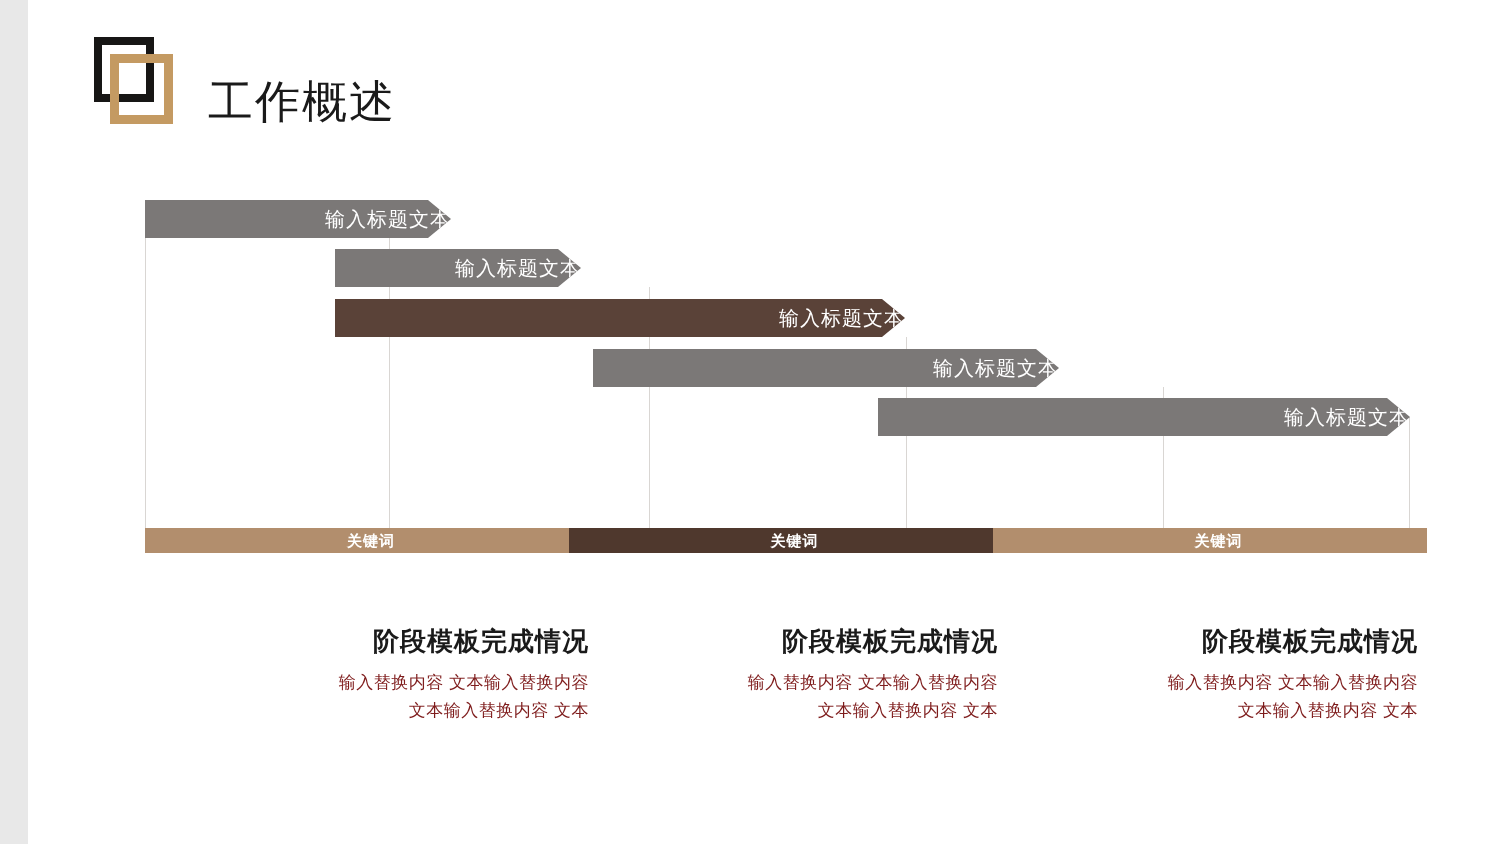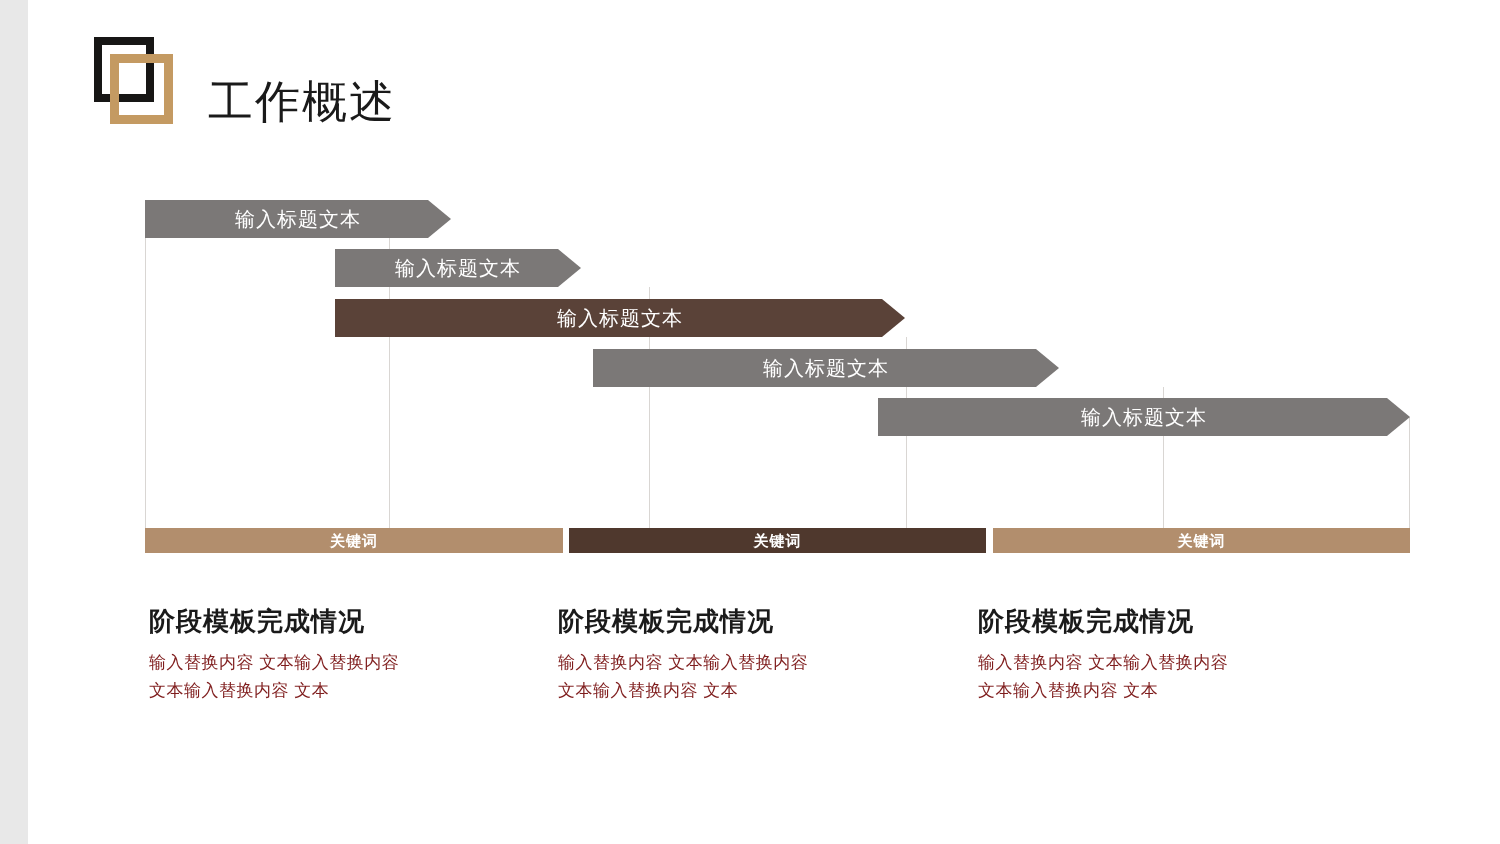--- a/index.html
+++ b/index.html
@@ -15,33 +15,33 @@
   .page-title{
     position:absolute;left:180px;top:44px;font-size:45px;line-height:56px;
     font-weight:500;color:#1a1a1a;letter-spacing:2px;white-space:nowrap;
   }
   
   .gridline{position:absolute;width:1px;background:#d9d6d3;z-index:1;}
   
   .arrow{
     position:absolute;height:38px;z-index:2;
     clip-path:polygon(0 0, calc(100% - 23px) 0, 100% 50%, calc(100% - 23px) 100%, 0 100%);
-    display:flex;align-items:center;justify-content:center;
+    display:flex;align-items:center;justify-content:flex-end;
   }
   .arrow .arrow-label{
     color:#ffffff;font-size:20px;line-height:38px;letter-spacing:1px;white-space:nowrap;
   }
   
   .kwbar{
     position:absolute;top:528px;height:25px;z-index:2;
-    display:flex;align-items:center;justify-content:center;
+    display:flex;align-items:center;justify-content:center;padding-left:17px;
   }
   .kwbar .kw-label{color:#ffffff;font-size:15px;font-weight:bold;letter-spacing:1px;line-height:25px;}
   
-  .section{position:absolute;top:603px;width:440px;text-align:left;color:#1a1a1a;}
+  .section{position:absolute;top:623px;width:440px;text-align:right;color:#1a1a1a;}
   .section .section-heading{font-size:26px;font-weight:bold;line-height:36px;margin:0 0 10px 0;letter-spacing:1px;}
   .section .section-body{font-size:17px;line-height:28px;color:#7f1d1d;letter-spacing:0.5px;}
 </style>
 </head>
 <body>
 
 <div class="slide">
 
   <div>
     <div class="logo-frame logo-black"></div>

